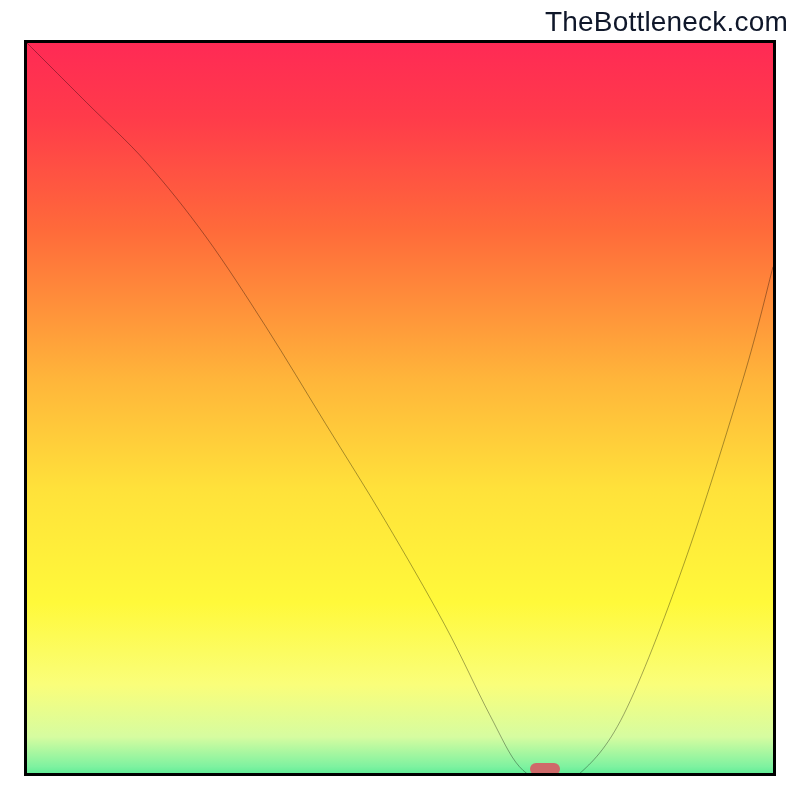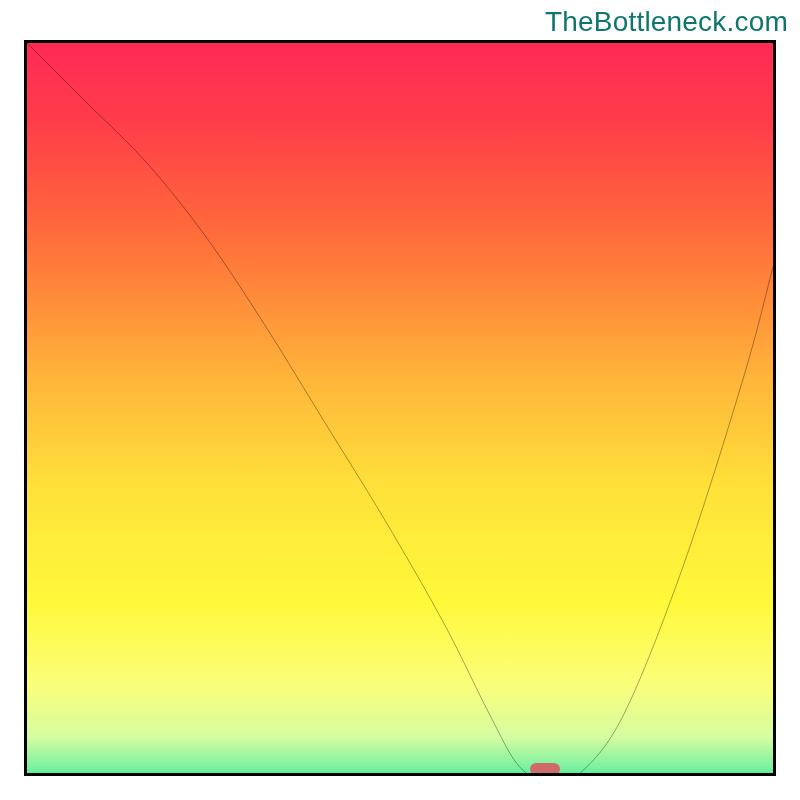--- a/index.html
+++ b/index.html
@@ -15,21 +15,21 @@
     left: 0;
     top: 0;
     width: 800px;
     height: 800px;
   }
   .watermark {
     position: absolute;
     top: 6px;
     right: 12px;
     font-size: 28px;
-    color: #0f766e;
+    color: #0f172a;
     font-weight: 500;
     letter-spacing: 0.2px;
   }
   .plot-area {
     position: absolute;
     left: 24px;
     top: 40px;
     width: 752px;
     height: 736px;
     box-sizing: border-box;

